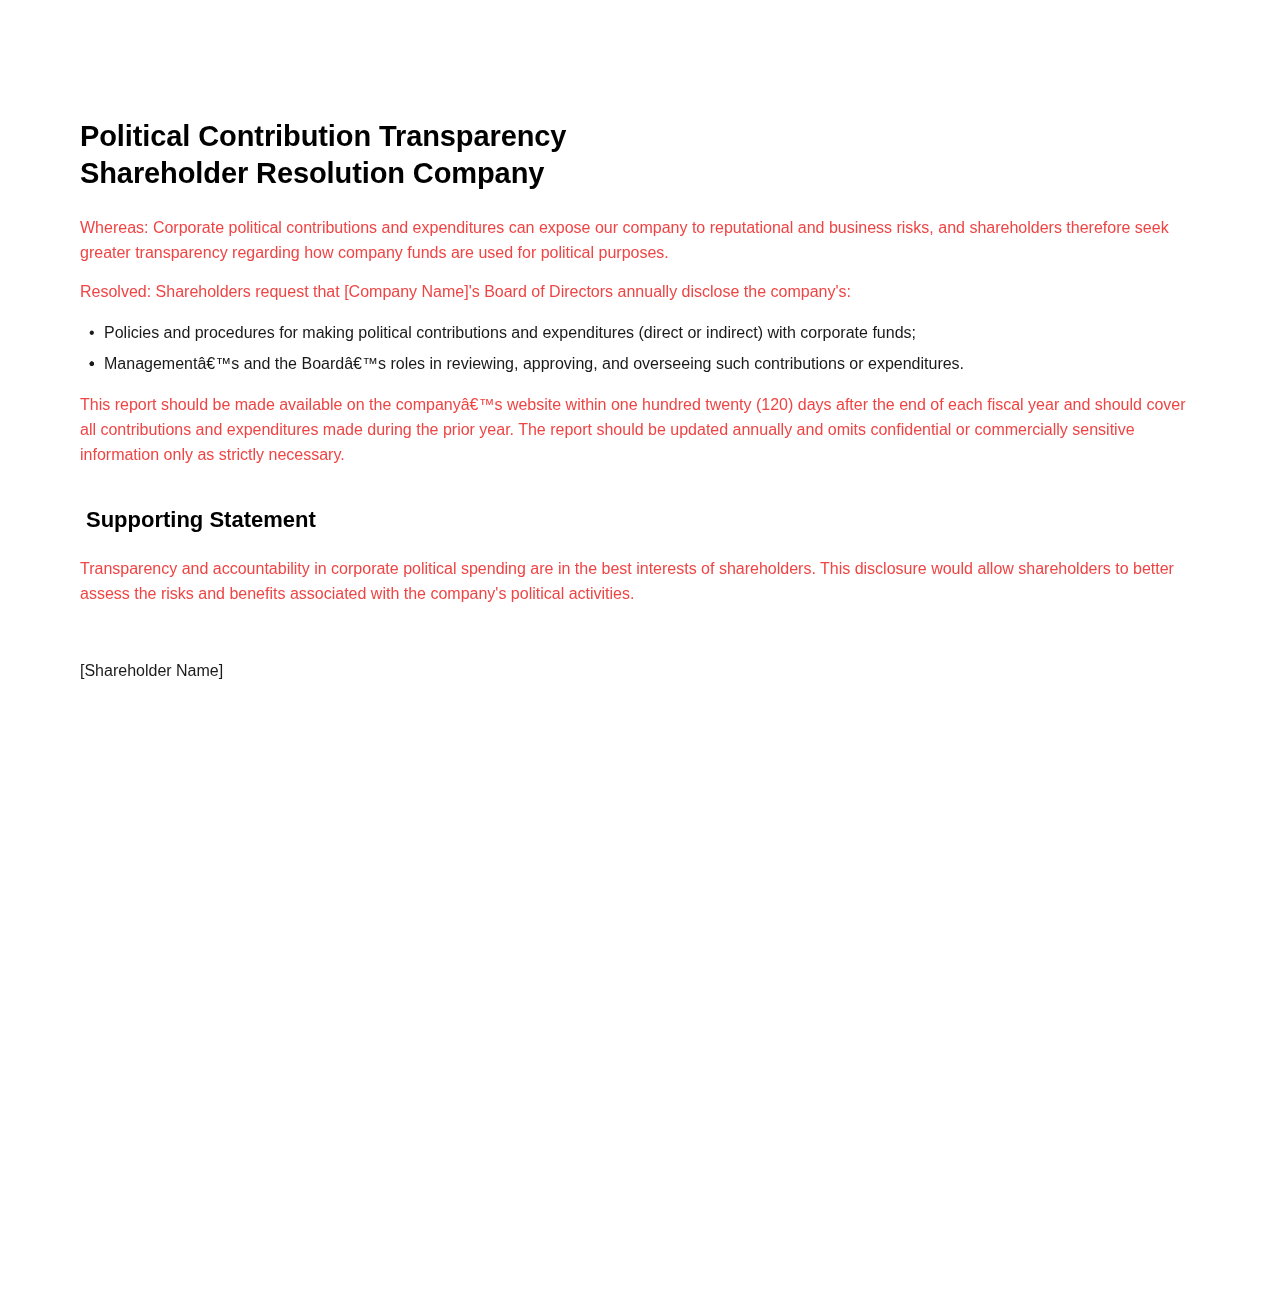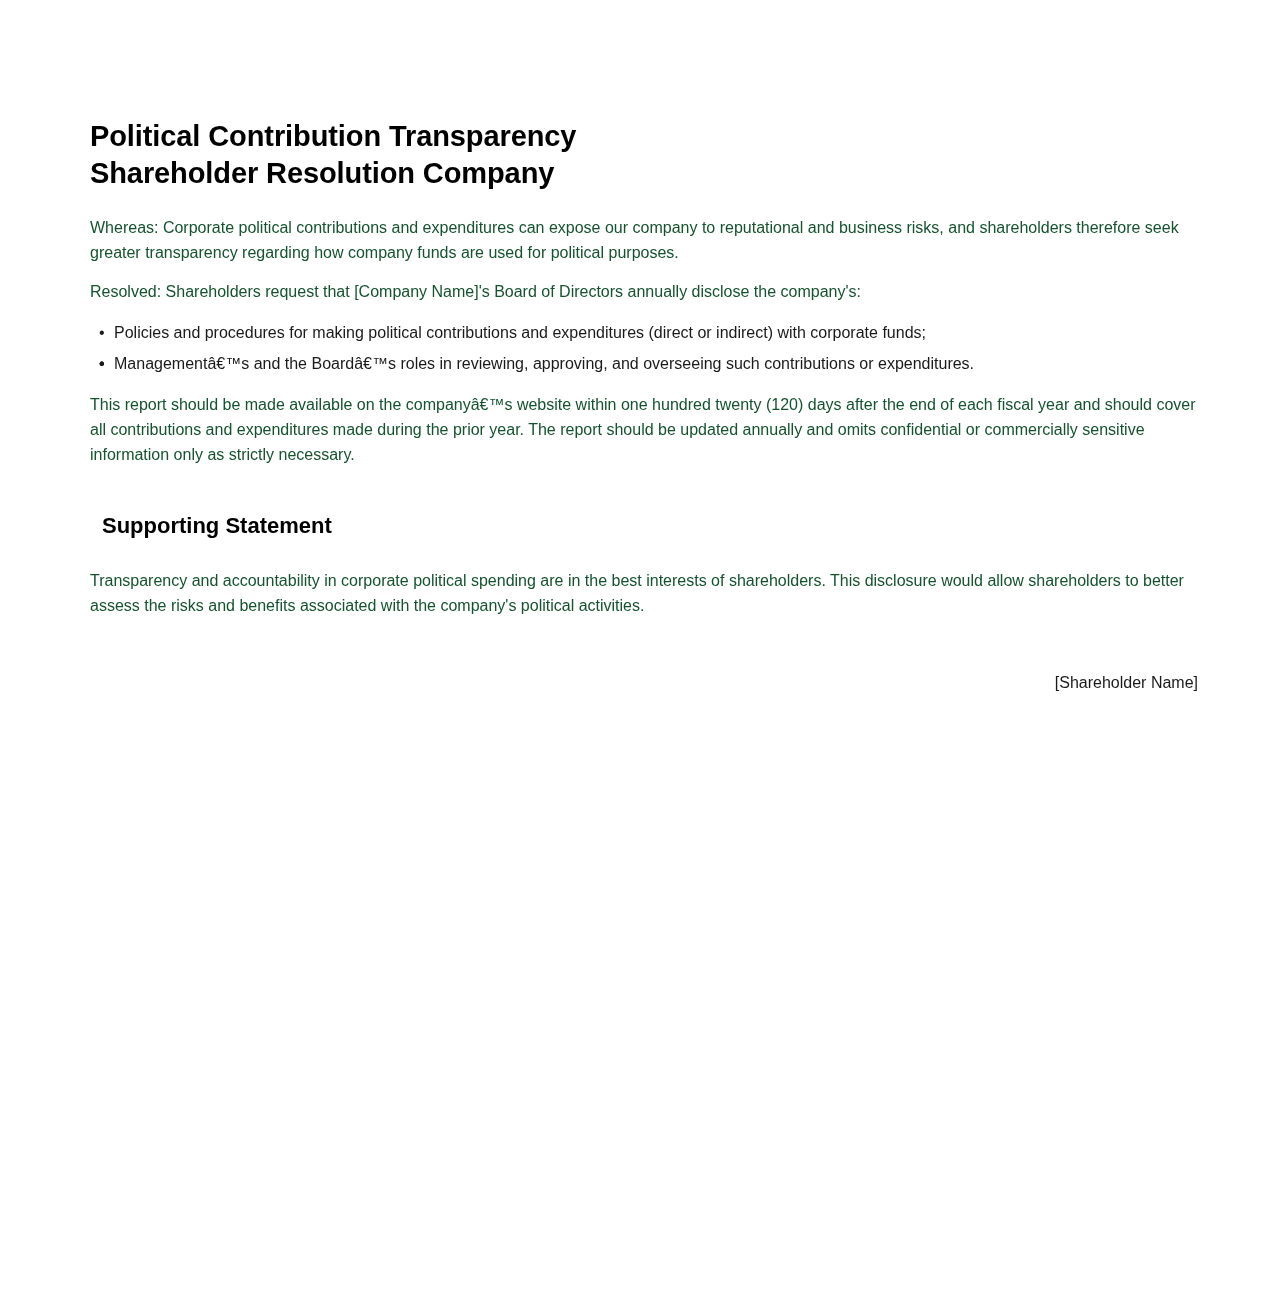--- a/index.html
+++ b/index.html
@@ -18,21 +18,21 @@
   .page {
     position: relative;
     width: 1278px;
     min-height: 1300px;
     background: #ffffff;
     box-sizing: border-box;
     padding: 0;
   }
   .doc {
     position: absolute;
-    left: 90px;
+    left: 80px;
     top: 118px;
     width: 1108px;
   }
   h1.doc-title {
     font-family: "Liberation Sans", sans-serif;
     font-size: 29px;
     line-height: 37px;
     font-weight: bold;
     color: #000000;
     margin: 0 0 0 0;
@@ -41,28 +41,28 @@
   h1.doc-title .title-line {
     display: block;
     white-space: pre;
   }
   h2.section-heading {
     font-family: "Liberation Sans", sans-serif;
     font-size: 22px;
     line-height: 28px;
     font-weight: bold;
     color: #000000;
-    margin: 12px;
+    margin: 6px;
     padding: 0;
   }
   p.body-para {
     font-family: "Liberation Sans", sans-serif;
     font-size: 16px;
     line-height: 25px;
-    color: #14532d;
+    color: #ef4444;
     margin: 0;
     padding: 0;
     text-align: left;
   }
   .gap-title-to-intro { height: 23px; }
   .gap-para { height: 14px; }
   .gap-list-top { height: 16px; }
   .gap-list-bottom { height: 16px; }
   .gap-before-heading { height: 33px; }
   .gap-after-heading { height: 16px; }
@@ -94,21 +94,20 @@
     line-height: 25px;
     color: #1a1a1a;
   }
   .signature-line {
     font-family: "Liberation Sans", sans-serif;
     font-size: 16px;
     line-height: 25px;
     color: #1a1a1a;
     margin: 0;
     padding: 0;
-    text-align: right;
   }
 </style>
 </head>
 <body>
 
 <div class="page">
   <article class="doc">
 
     <h1 class="doc-title">
       <span class="title-line">Political Contribution Transparency</span>

